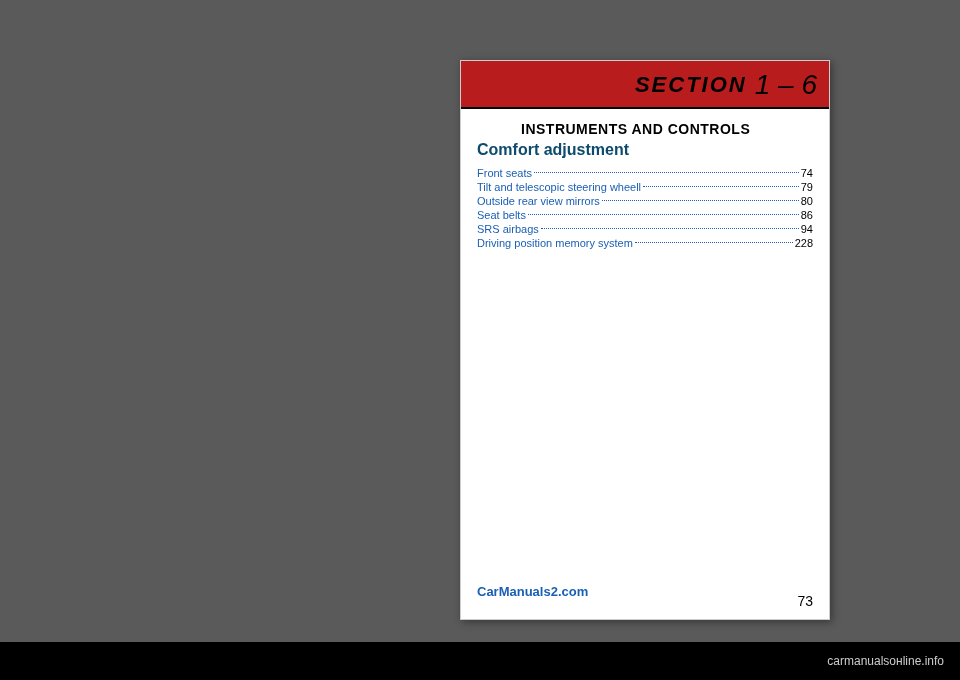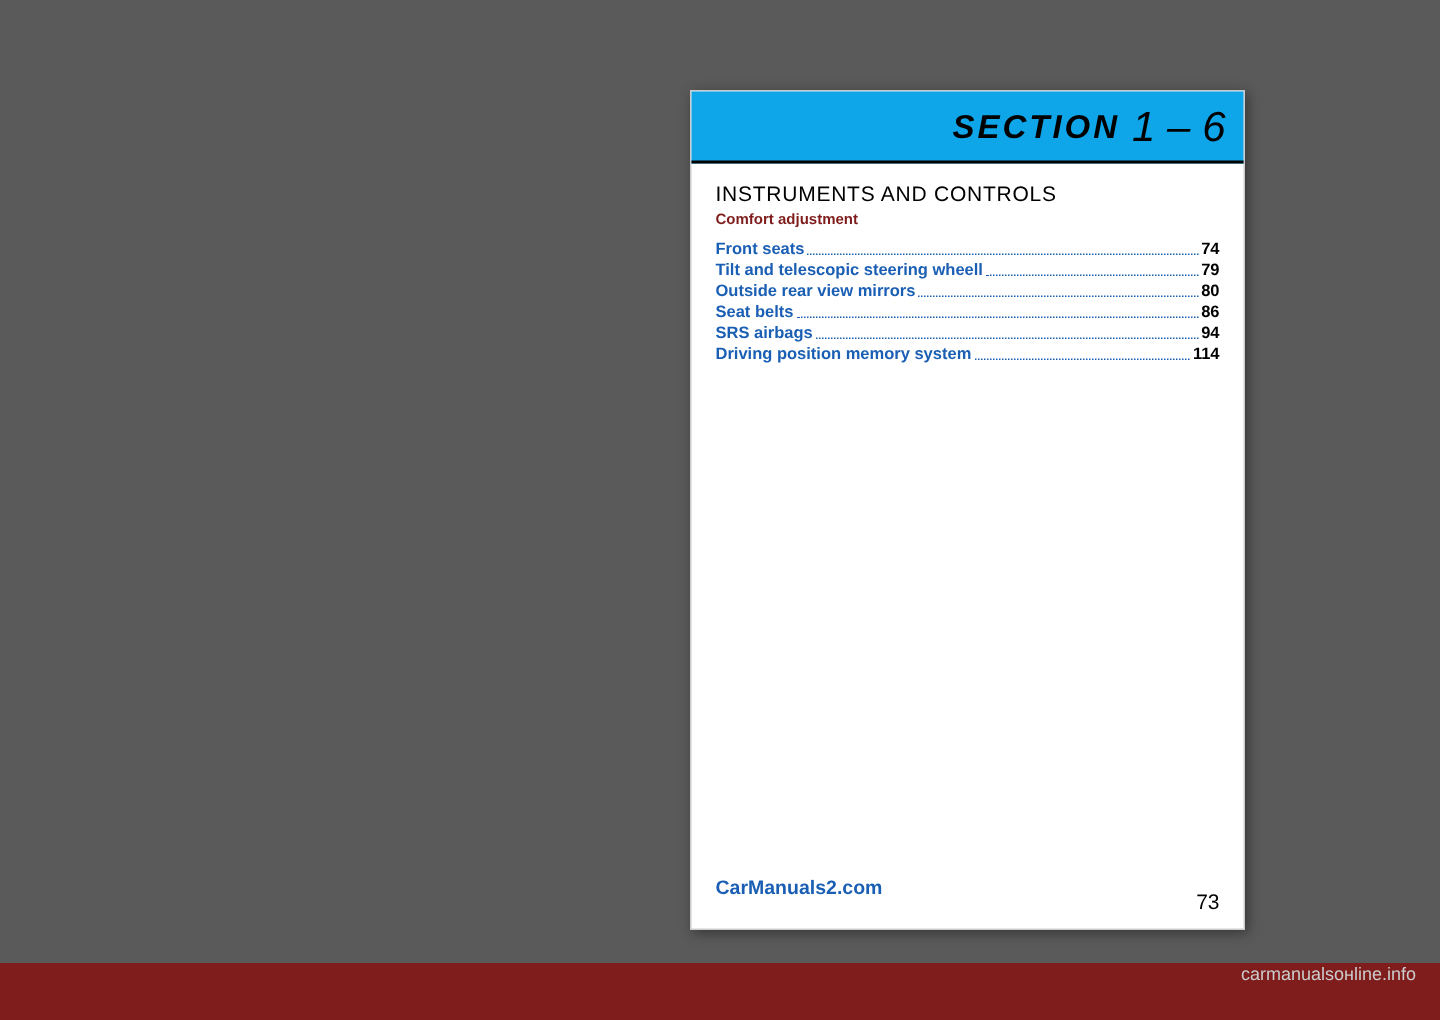--- a/index.html
+++ b/index.html
@@ -28,21 +28,21 @@
       left: 460px;
       width: 370px;
       height: 560px;
       background-color: #ffffff;
       border: 1px solid #ccc;
       padding: 0;
       box-shadow: 2px 2px 8px rgba(0,0,0,0.4);
     }
 
     .section-header {
-      background-color: #0ea5e9;
+      background-color: #b91c1c;
       border-bottom: 2px solid #000;
       padding: 8px 12px 6px 12px;
       display: flex;
       align-items: center;
       justify-content: flex-end;
     }
 
     .section-title {
       font-size: 22px;
       font-weight: bold;
@@ -57,40 +57,40 @@
       font-style: italic;
       margin-left: 8px;
     }
 
     .content-area {
       padding: 12px 16px 12px 16px;
     }
 
     .main-heading {
       font-size: 14px;
-      font-weight: normal;
+      font-weight: bold;
       color: #000000;
       margin-bottom: 4px;
       letter-spacing: 0.5px;
+      margin-left: 44px;
     }
 
     .sub-heading {
-      font-size: 10px;
-      font-weight: bold;
-      color: #7f1d1d;
+      font-size: 16px;
+      font-weight: bold;
+      color: #0c4a6e;
       margin-bottom: 8px;
     }
 
     .toc-item {
       display: flex;
-      align-items: flex-end;
+      align-items: center;
       margin-bottom: 2px;
       font-size: 11px;
       color: #1a5fb4;
-      font-weight: bold;
     }
 
     .toc-item-label {
       white-space: nowrap;
       color: #1a5fb4;
       min-width: 0;
     }
 
     .toc-dots {
       flex: 1;
@@ -121,23 +121,23 @@
       font-weight: bold;
       color: #1a5fb4;
     }
 
     .bottom-bar {
       position: absolute;
       bottom: 0;
       left: 0;
       width: 960px;
       height: 38px;
-      background-color: #7f1d1d;
+      background-color: #000000;
       display: flex;
-      align-items: flex-start;
+      align-items: center;
       justify-content: flex-end;
       padding-right: 16px;
     }
 
     .bottom-url {
       color: #cccccc;
       font-size: 12px;
     }
   </style>
 </head>
@@ -177,21 +177,21 @@
           <span class="toc-page">86</span>
         </div>
         <div class="toc-item">
           <span class="toc-item-label">SRS airbags</span>
           <span class="toc-dots"></span>
           <span class="toc-page">94</span>
         </div>
         <div class="toc-item">
           <span class="toc-item-label">Driving position memory system</span>
           <span class="toc-dots"></span>
-          <span class="toc-page">114</span>
+          <span class="toc-page">228</span>
         </div>
       </div>
   </div>
 
   <div class="page-number">73</div>
   <div class="watermark">CarManuals2.com</div>
 </div>
 
 <div class="bottom-bar">
   <span class="bottom-url">carmanualsонline.info</span>

